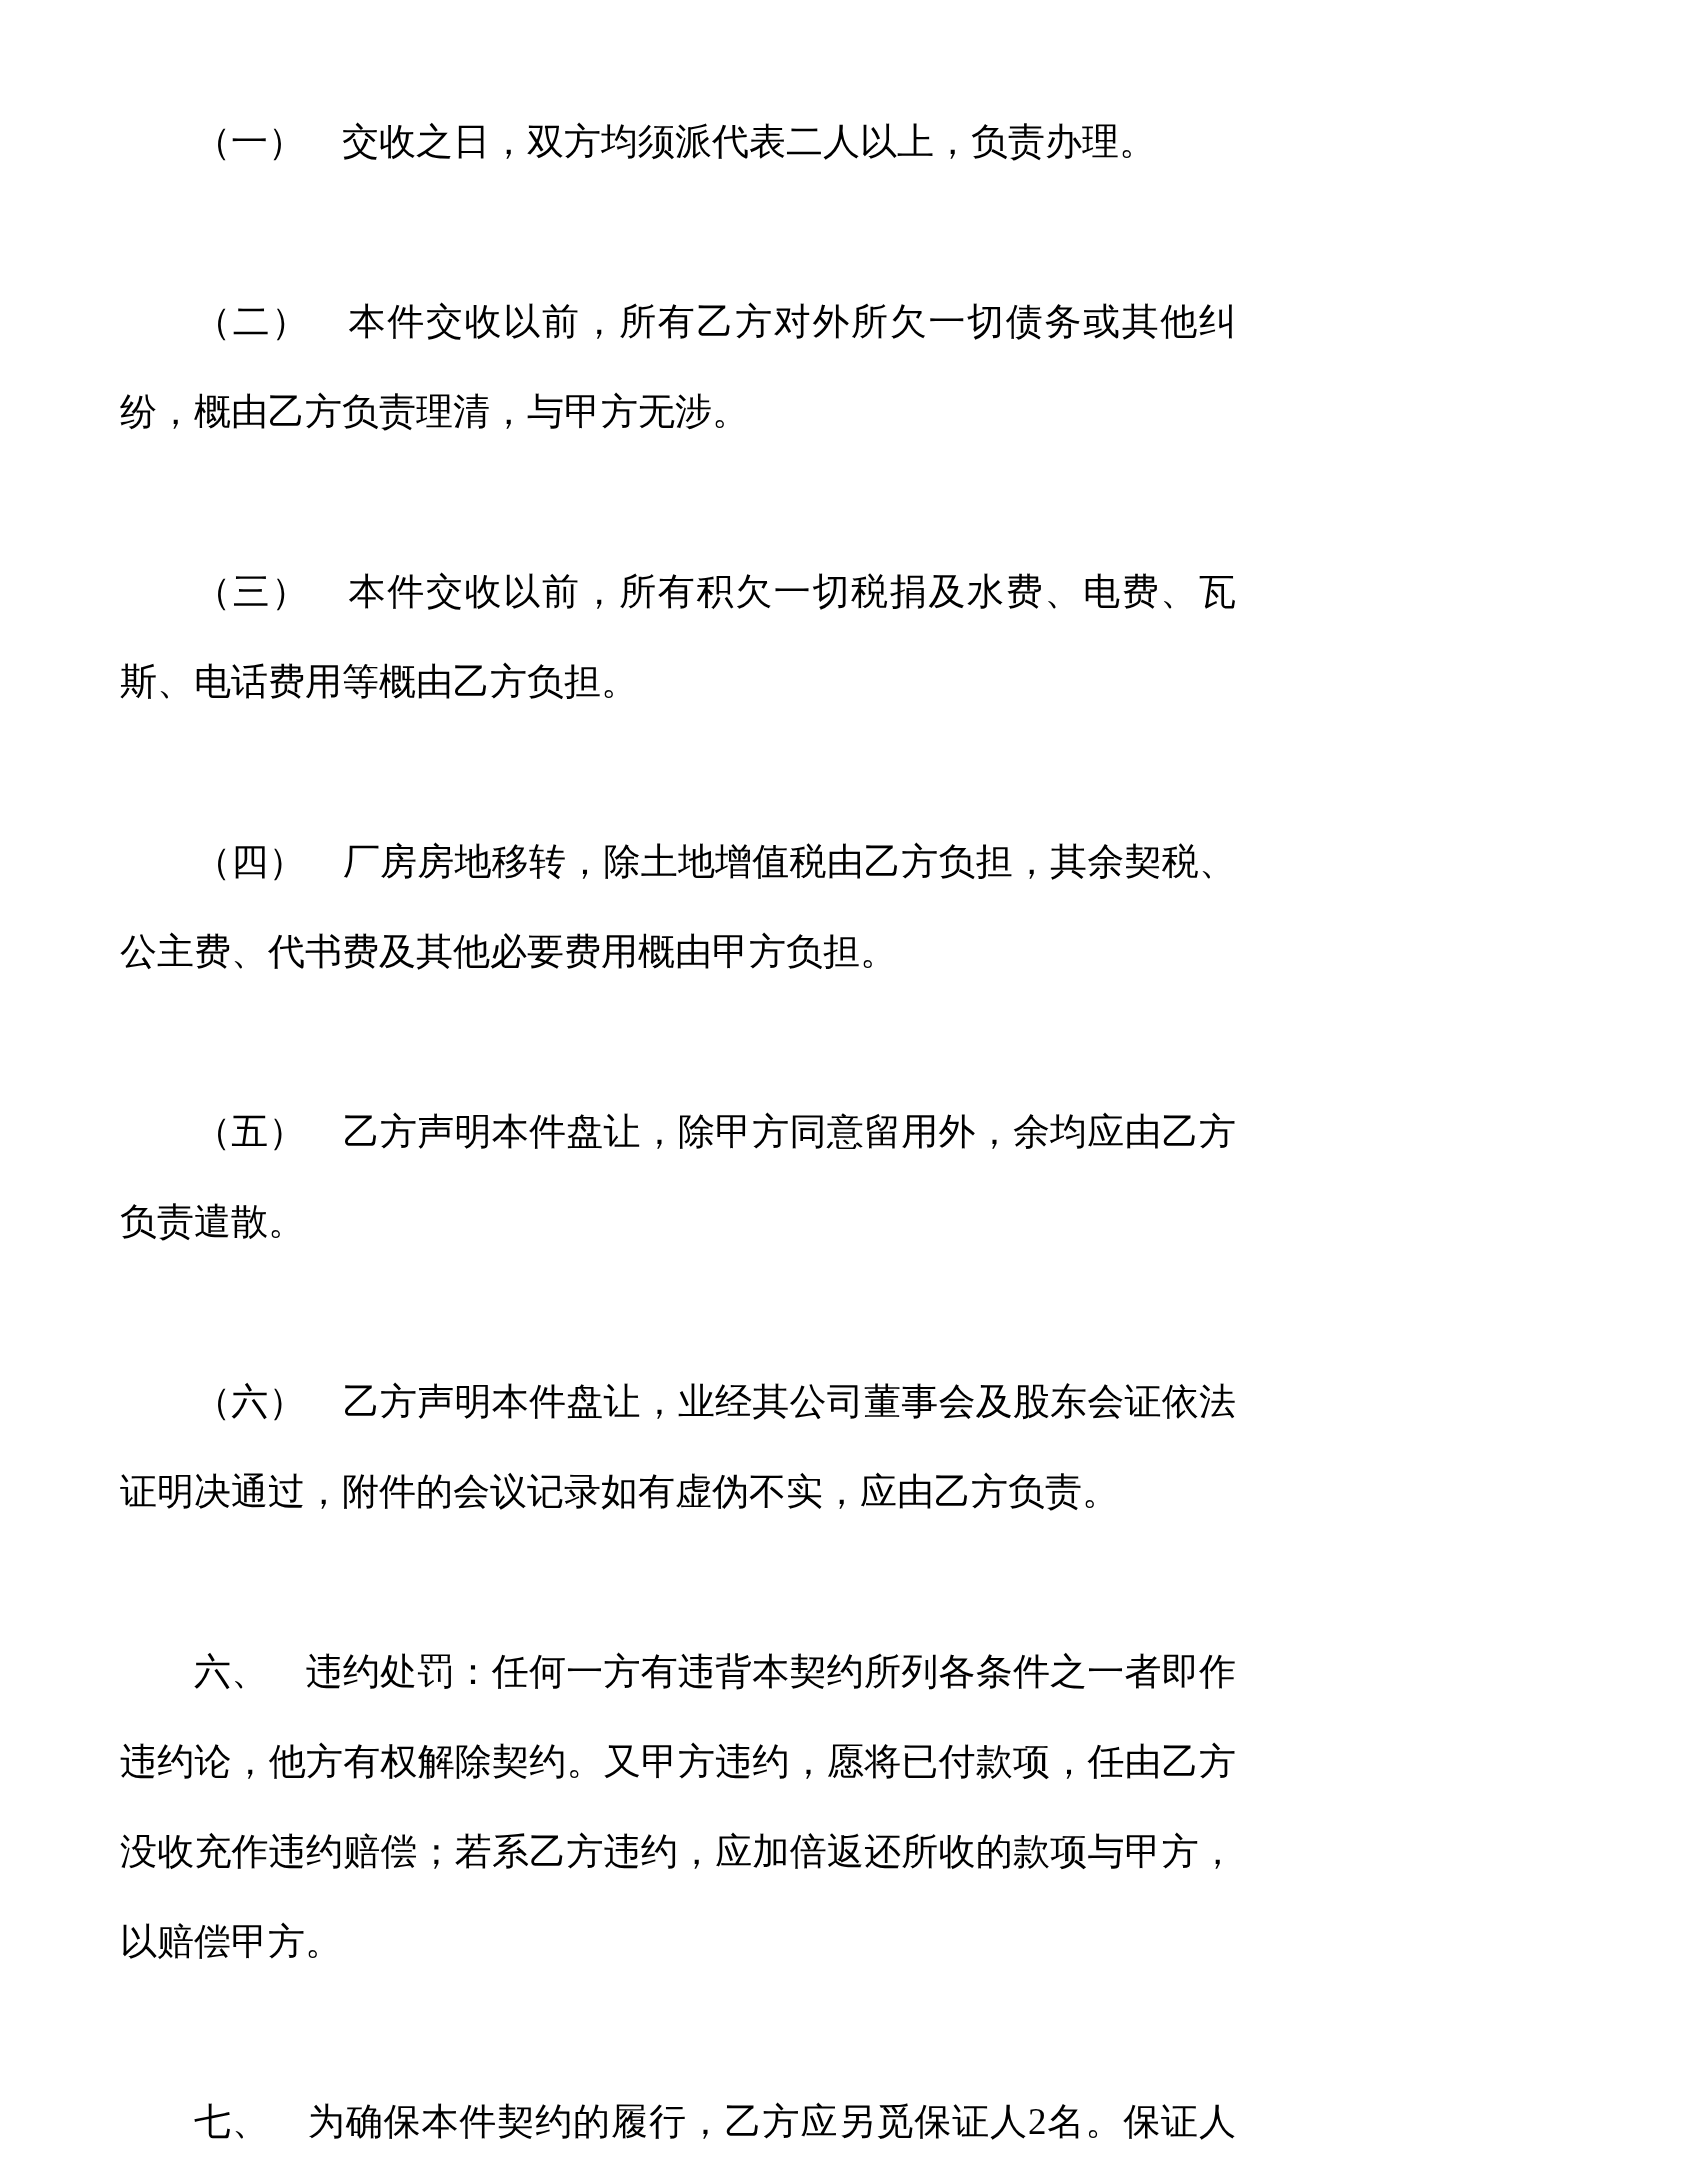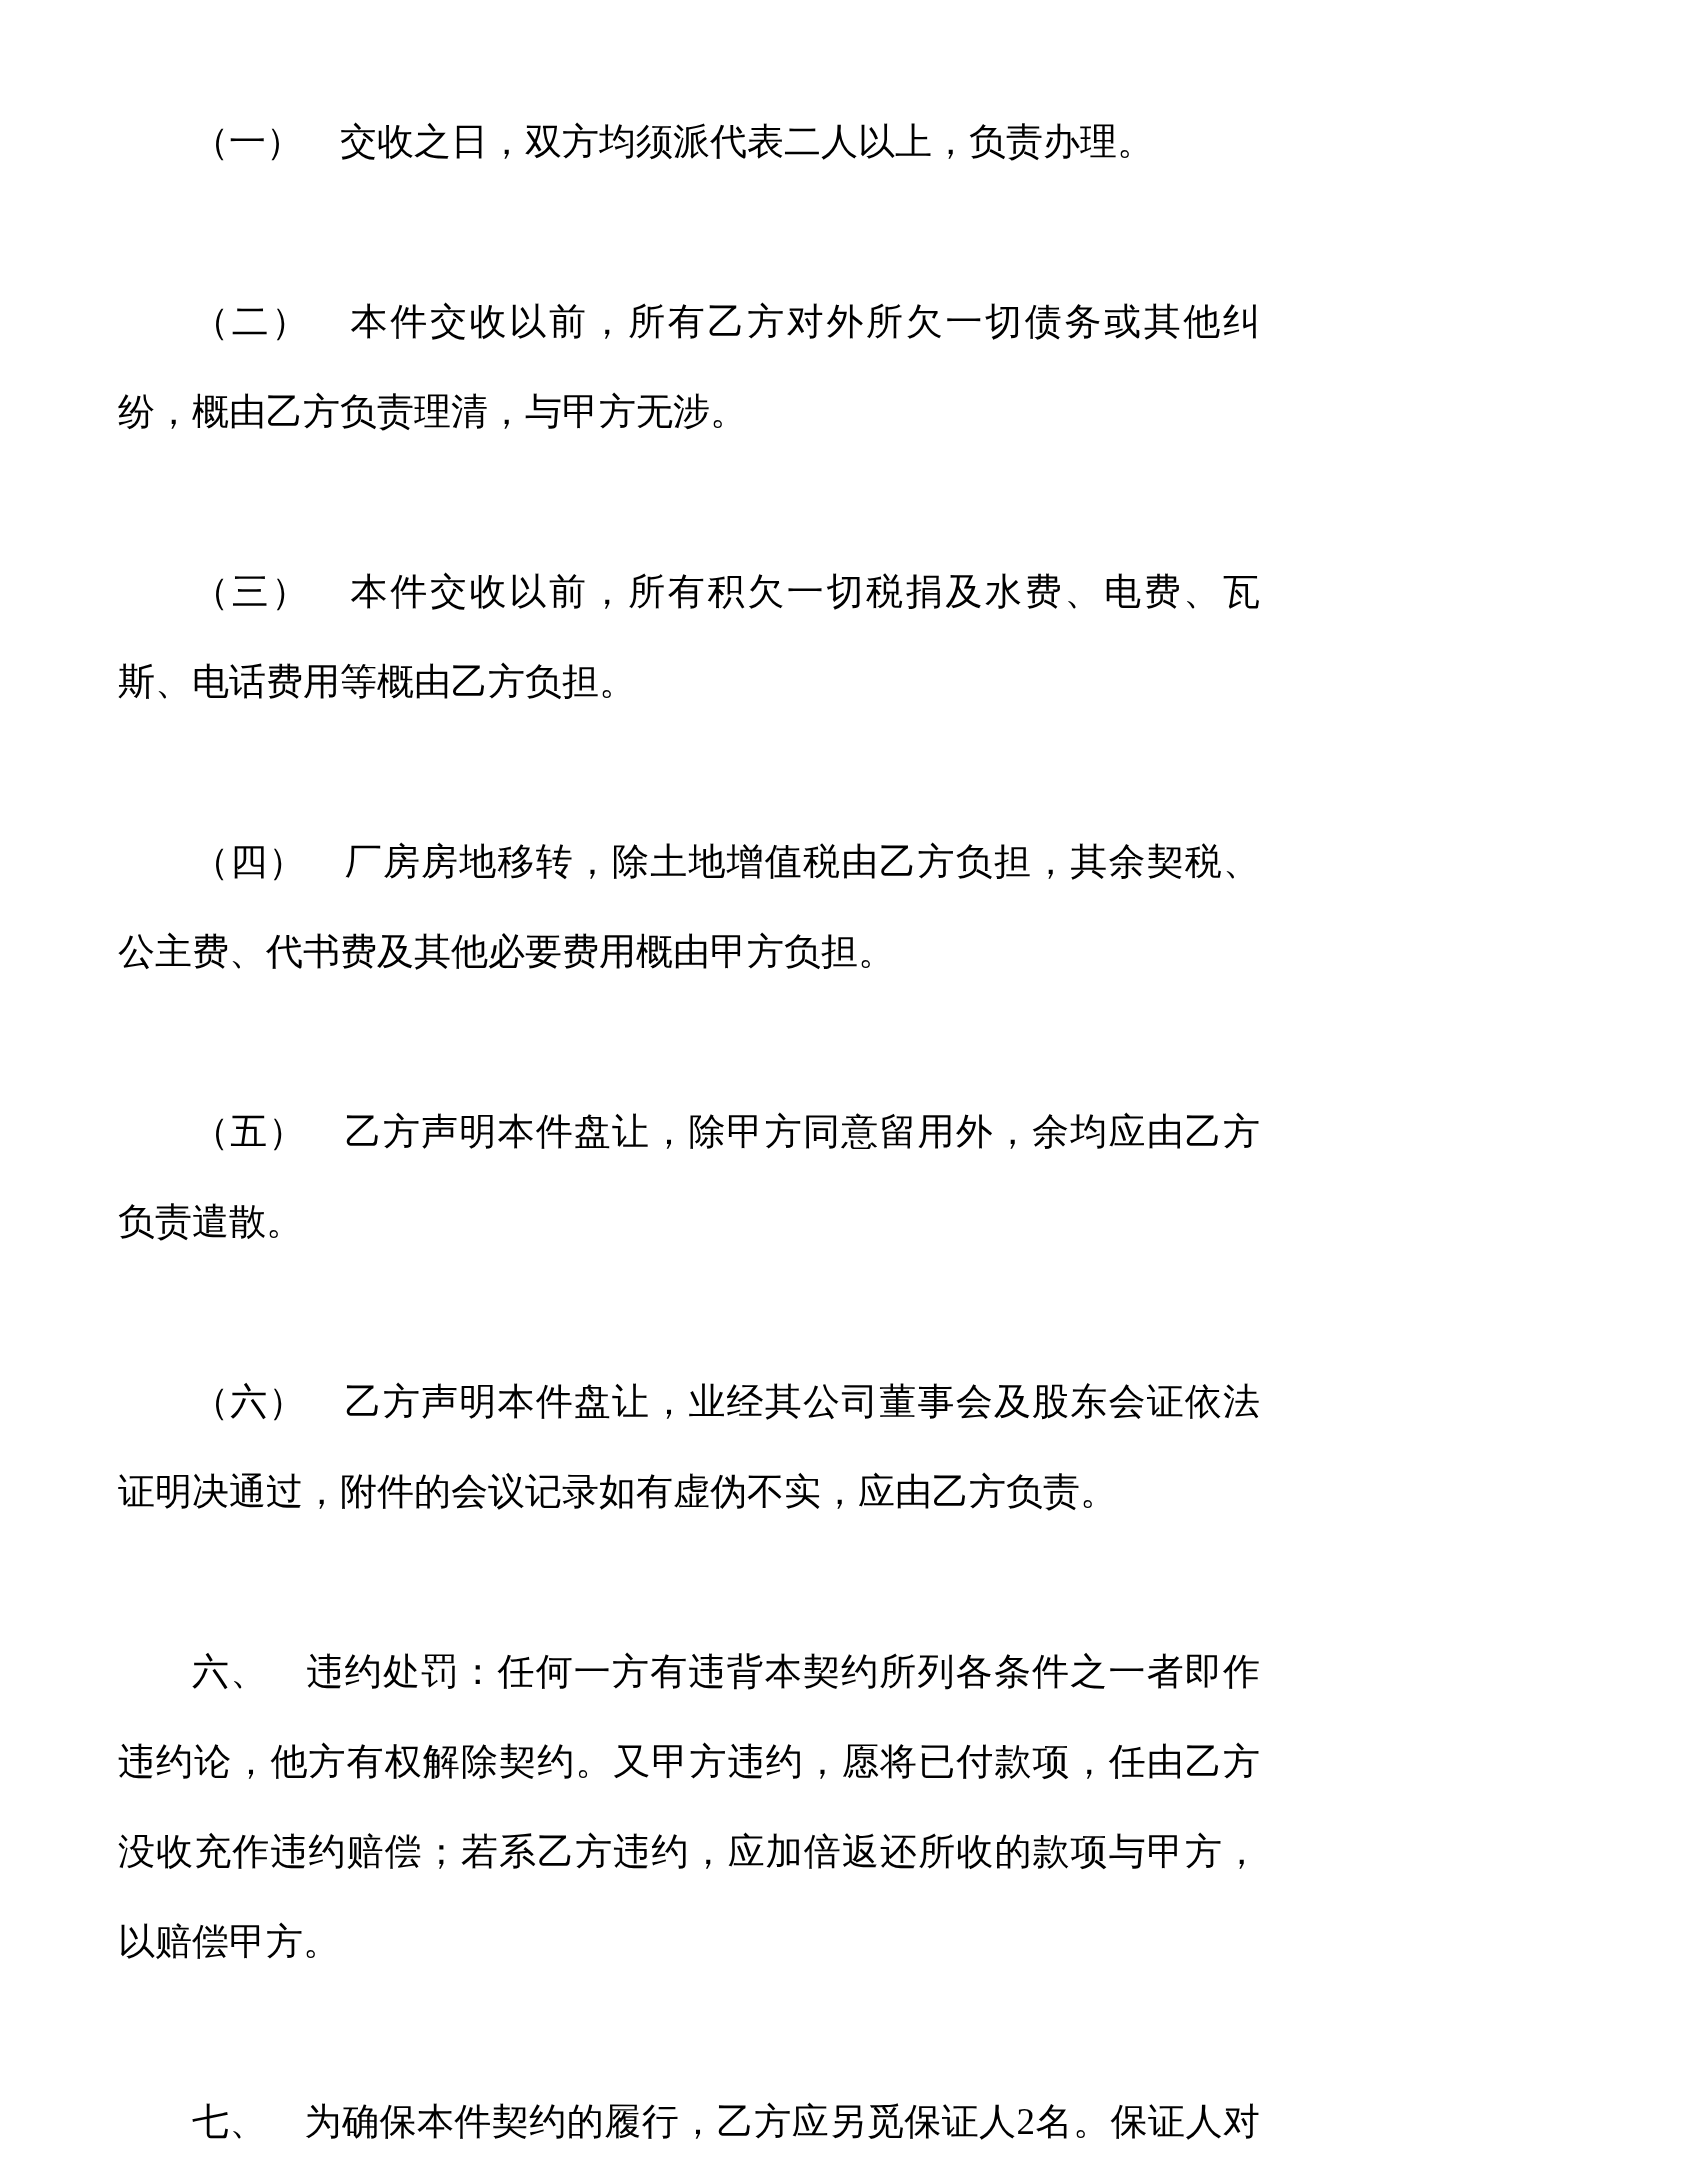--- a/index.html
+++ b/index.html
@@ -11,23 +11,22 @@
       width: 1686px;
       height: 2182px;
       color: #000000;
       font-family: "Liberation Serif", "DejaVu Serif", serif;
       overflow: hidden;
     }
     .page {
       box-sizing: border-box;
       width: 1398px;
       height: 2182px;
-      padding: 97px 162px 0 94px;
+      padding: 97px 162px 0 120px;
       background: #ffffff;
-      margin-left: 24px;
     }
     .doc p {
       margin: 0 0 90px 0;
       font-size: 37px;
       line-height: 90px;
       text-indent: 2em;
       text-align: justify;
       word-break: break-all;
     }
   </style>

